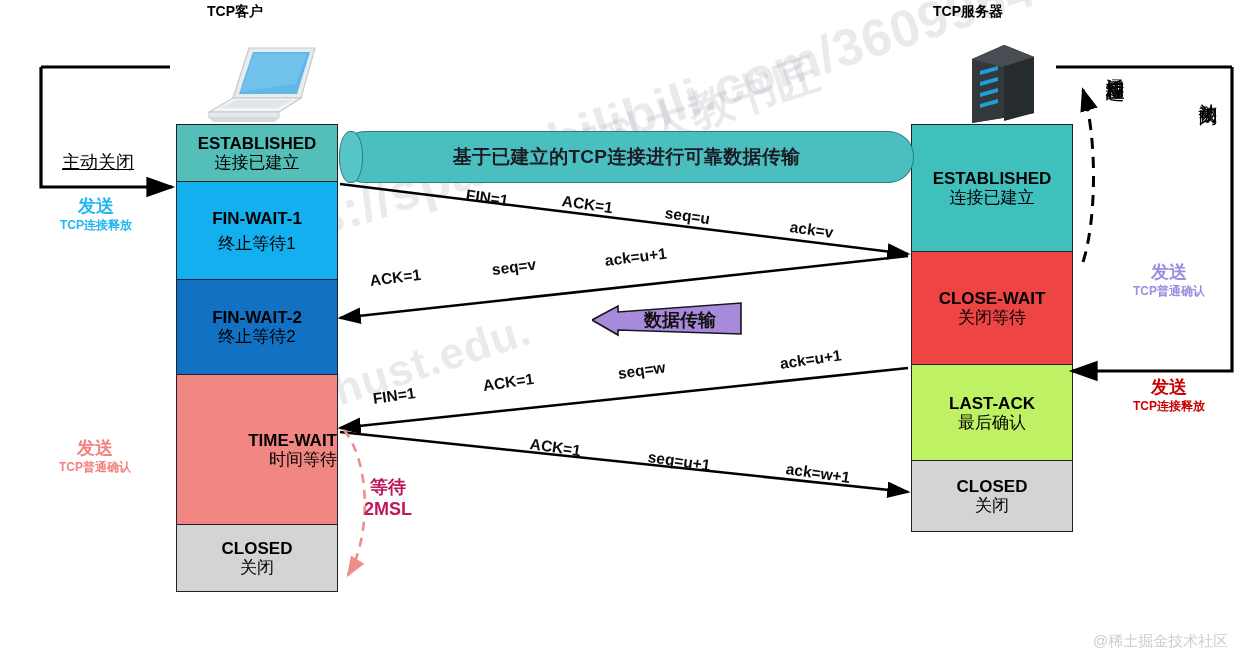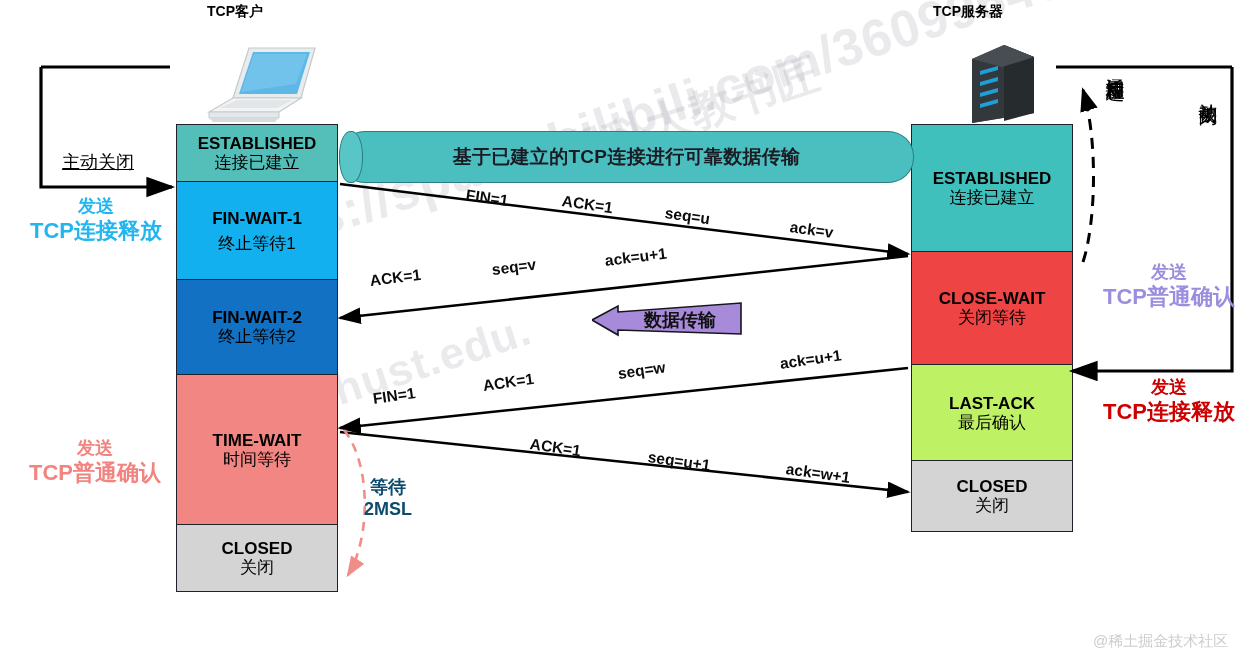--- a/index.html
+++ b/index.html
@@ -101,21 +101,21 @@
 
   
   .side {
     position:absolute;
     text-align:center;
     font-weight:bold;
     line-height:1.22;
     white-space:nowrap;
   }
   .side .l1 { font-size:18px; }
-  .side .l2 { font-size:22px; }
+  .side .l2 { font-size:12px; }
 
   .plain-label {
     position:absolute;
     font-size:18px;
     color:#000;
     white-space:nowrap;
     text-decoration:underline;
   }
 
   .vert {
@@ -207,21 +207,21 @@
         <div class="cn">连接已建立</div>
       </div>
       <div class="state" style="height: 100px; background: rgb(19, 176, 239); gap: 6px;">
         <div class="en">FIN-WAIT-1</div>
         <div class="cn">终止等待1</div>
       </div>
       <div class="state" style="height: 96px; background: rgb(18, 113, 194);">
         <div class="en">FIN-WAIT-2</div>
         <div class="cn">终止等待2</div>
       </div>
-      <div class="state" style="height: 152px; background: rgb(242, 134, 130);">
+      <div class="state" style="height: 152px; background: rgb(242, 134, 130); align-items: flex-end;">
         <div class="en">TIME-WAIT</div>
         <div class="cn">时间等待</div>
       </div>
       <div class="state" style="height: 68px; background: rgb(212, 212, 212);">
         <div class="en">CLOSED</div>
         <div class="cn">关闭</div>
       </div>
     </div>
 
   <div class="state-col" id="server-col">
@@ -306,21 +306,21 @@
   <div class="side" id="server-ack" style="left: 1084px; top: 262px; width: 170px; color: rgb(155, 142, 222);">
     <div class="l1">发送</div>
     <div class="l2">TCP普通确认</div>
   </div>
 
   <div class="side" id="server-release" style="left: 1084px; top: 377px; width: 170px; color: rgb(204, 0, 0);">
     <div class="l1">发送</div>
     <div class="l2">TCP连接释放</div>
   </div>
 
-  <div id="wait2msl" style="color: #0c4a6e;">
+  <div id="wait2msl" style="color: #be185d;">
     <div class="w1">等待</div>
     <div class="w2">2MSL</div>
   </div>
 
   <div id="watermark">@稀土掘金技术社区</div>
 
   <div id="packet-layer">
       <div class="pkt" style="left: 466px; top: 186px; transform: rotate(8deg);">FIN=1</div>
       <div class="pkt" style="left: 562px; top: 192px; transform: rotate(8deg);">ACK=1</div>
       <div class="pkt" style="left: 665px; top: 204px; transform: rotate(8deg);">seq=u</div>

